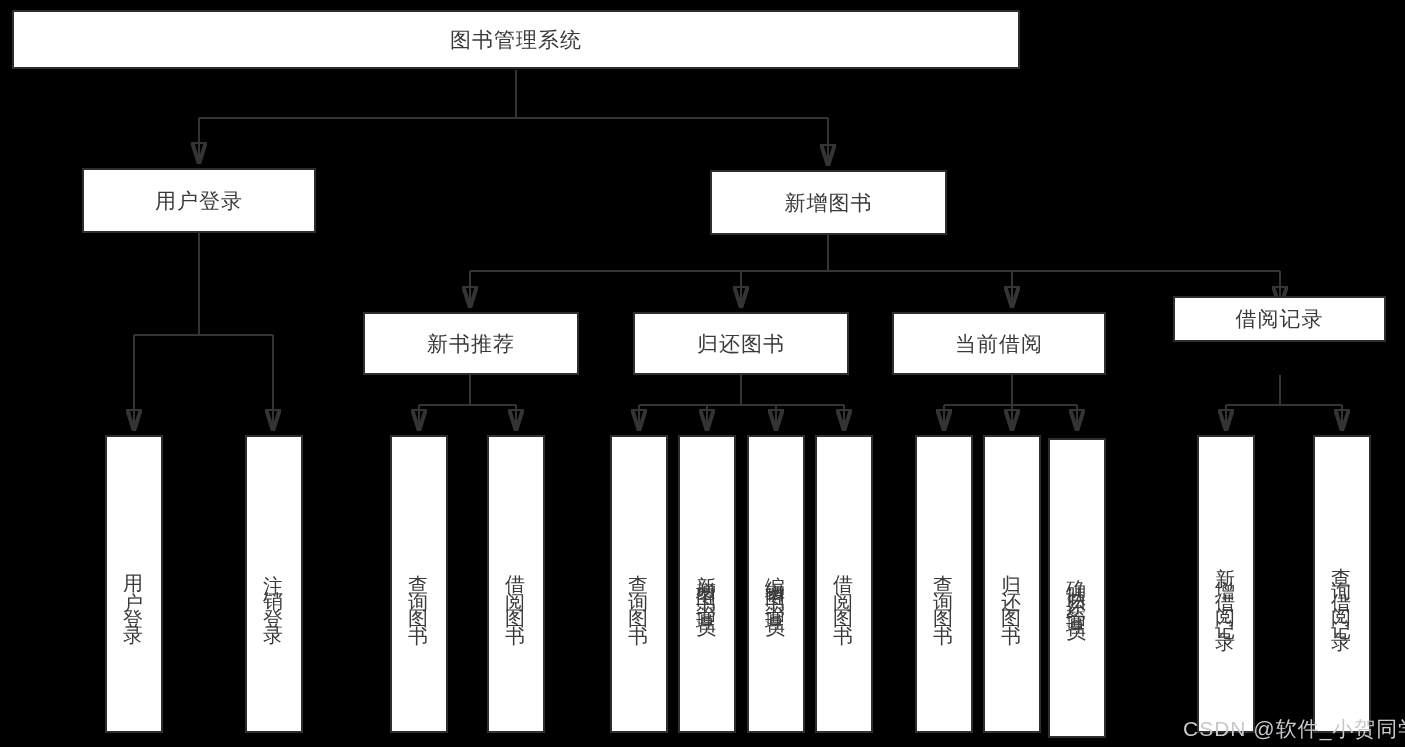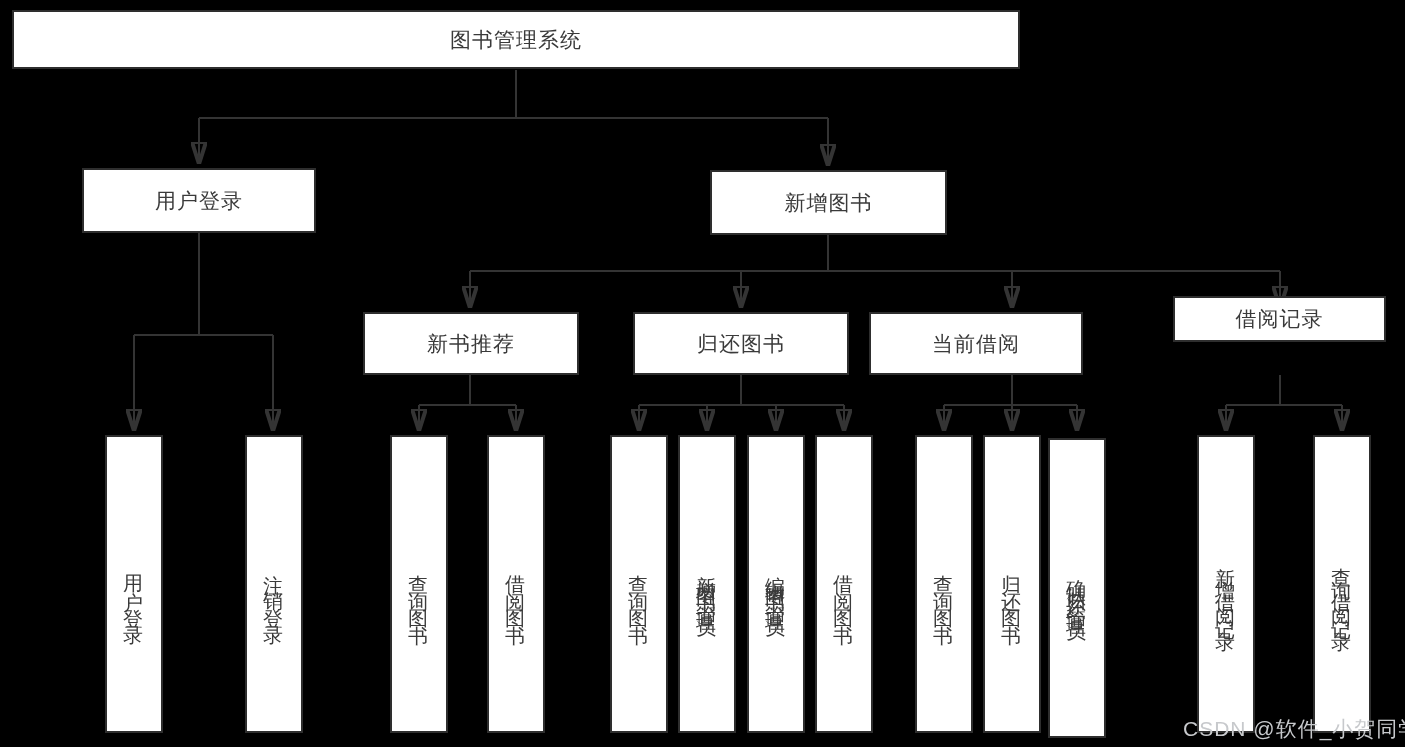--- a/index.html
+++ b/index.html
@@ -87,21 +87,21 @@
     <path class="arrow" d="M1342 405 V431"></path>
   </svg>
 
   <div class="node" style="left:12px;top:10px;width:1008px;height:59px;">图书管理系统</div>
 
   <div class="node" style="left:82px;top:168px;width:234px;height:65px;">用户登录</div>
   <div class="node" style="left:710px;top:170px;width:237px;height:65px;">新增图书</div>
 
   <div class="node" style="left:363px;top:312px;width:216px;height:63px;">新书推荐</div>
   <div class="node" style="left:633px;top:312px;width:216px;height:63px;">归还图书</div>
-  <div class="node" style="left:869px;top:312px;width:214px;height:63px;">当前借阅</div>
+  <div class="node" style="left:892px;top:312px;width:214px;height:63px;">当前借阅</div>
   <div class="node" style="left:1173px;top:296px;width:213px;height:46px;">借阅记录</div>
 
   <div class="node leaf sp-wide" style="left:105px;top:435px;width:58px;height:298px;">用户登录</div>
   <div class="node leaf sp-wide" style="left:245px;top:435px;width:58px;height:298px;">注销登录</div>
 
   <div class="node leaf sp-wide" style="left:390px;top:435px;width:58px;height:298px;">查询图书</div>
   <div class="node leaf sp-wide" style="left:487px;top:435px;width:58px;height:298px;">借阅图书</div>
 
   <div class="node leaf sp-wide" style="left:610px;top:435px;width:58px;height:298px;">查询图书</div>
   <div class="node leaf sp-tight" style="left:678px;top:435px;width:58px;height:298px;">新增图书（管理员）</div>

